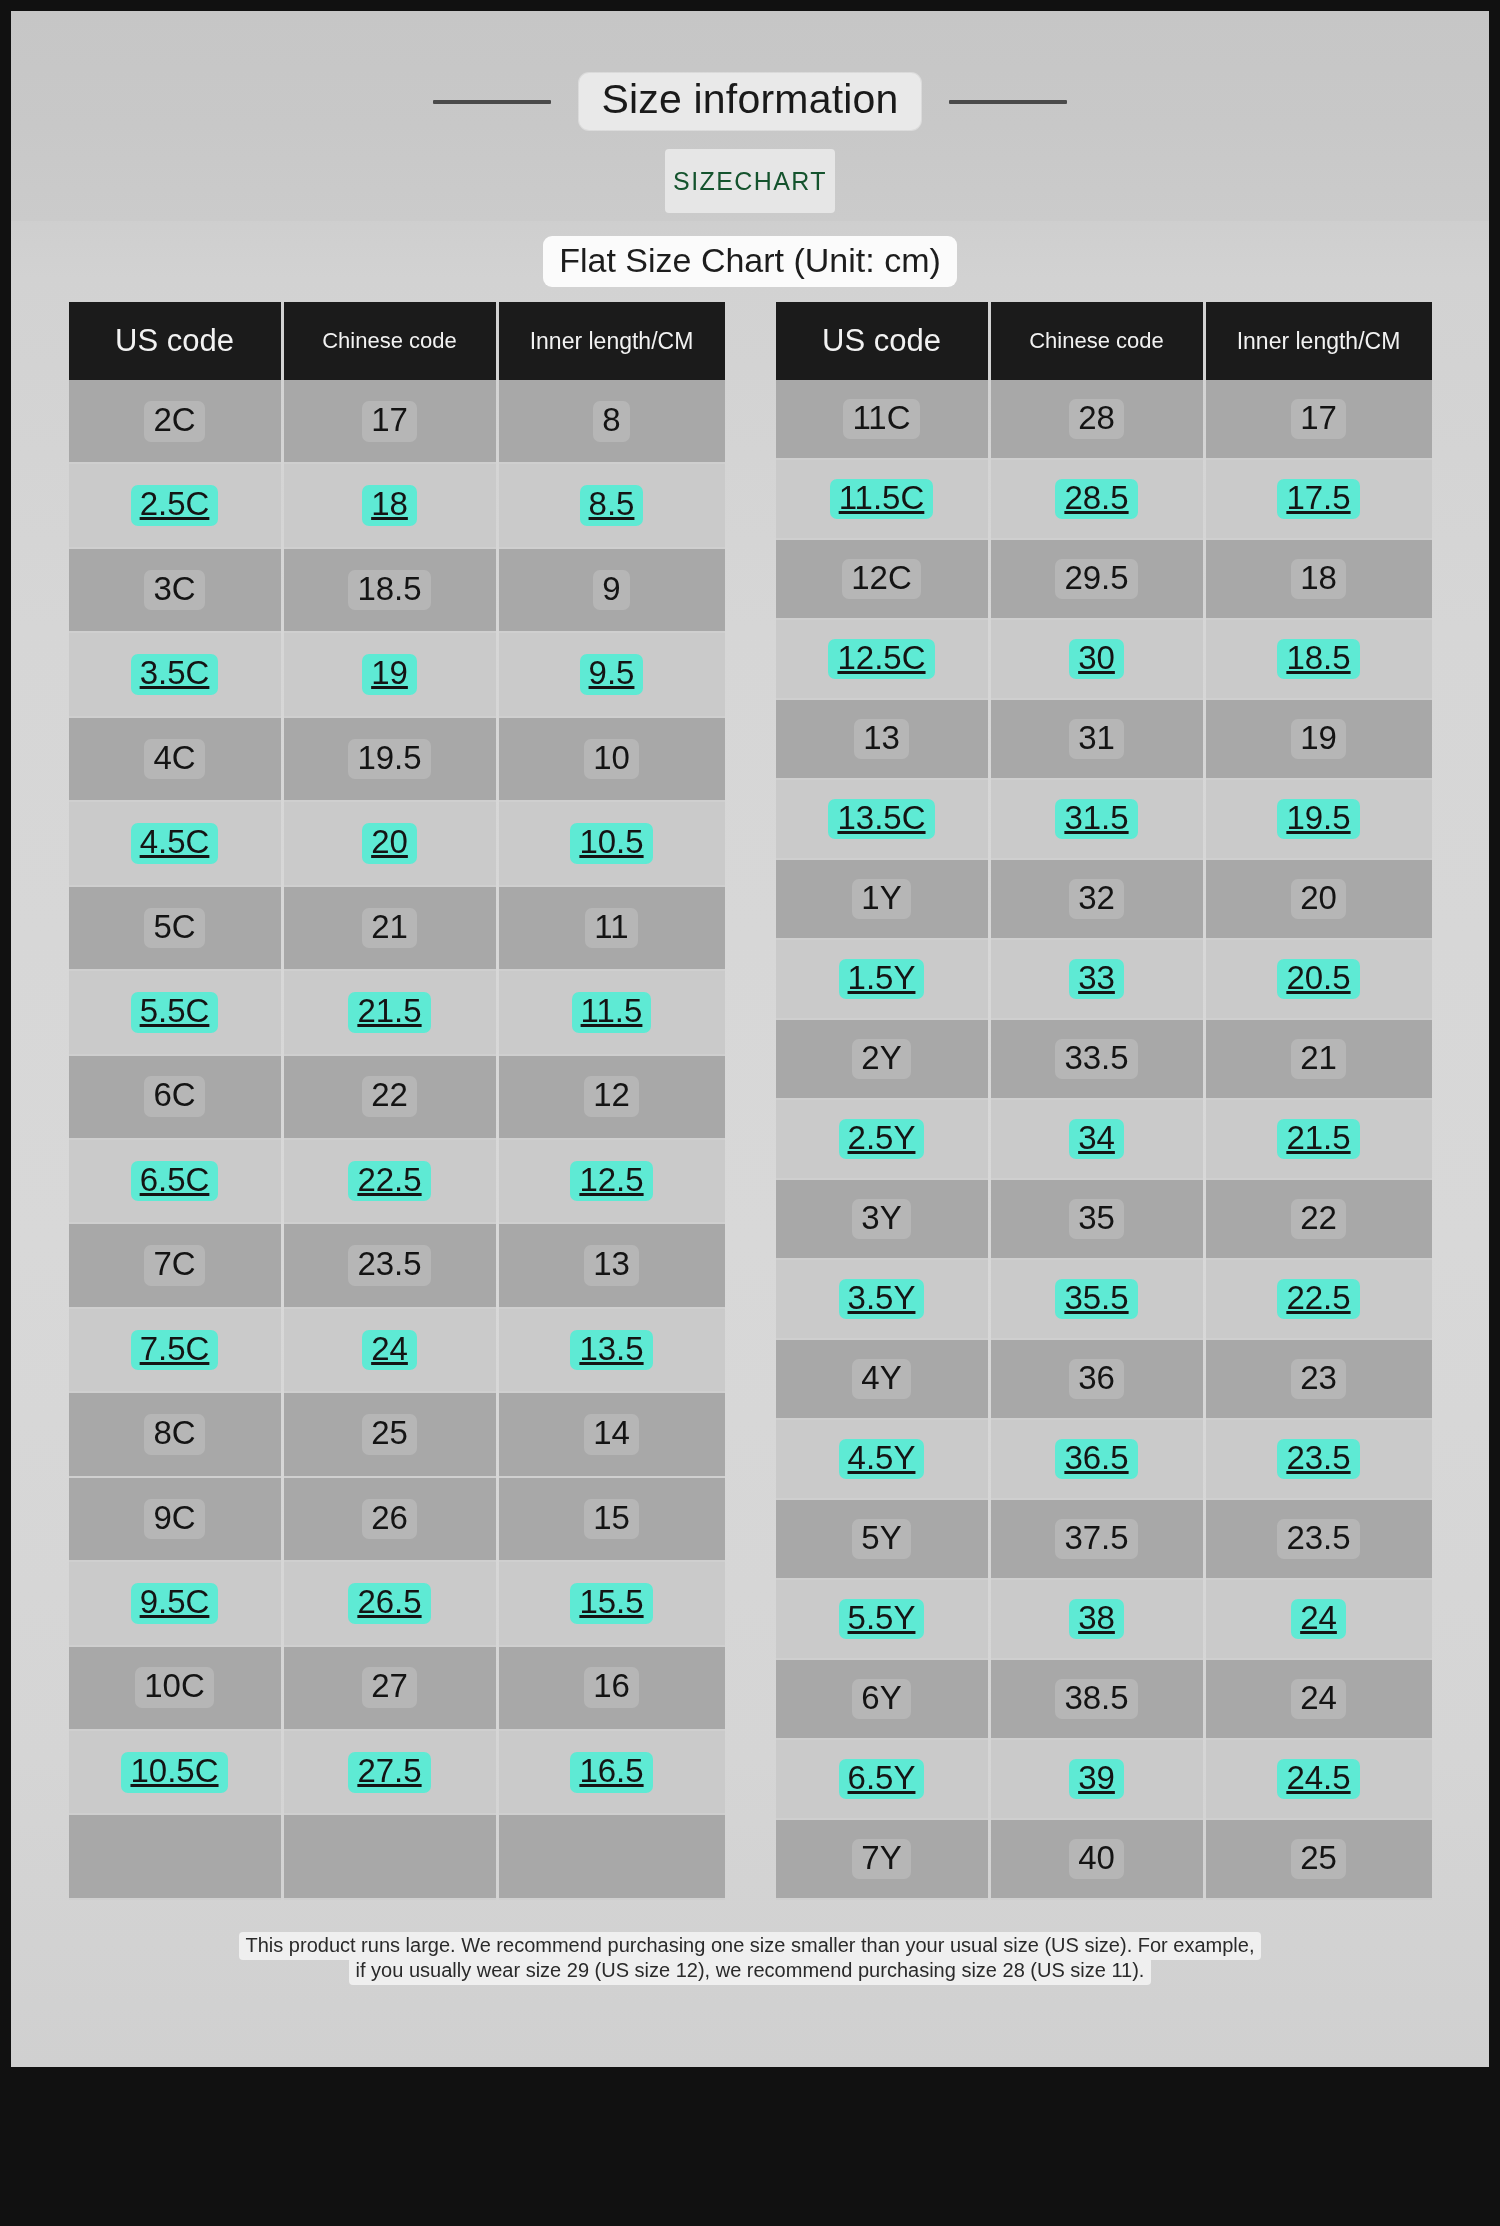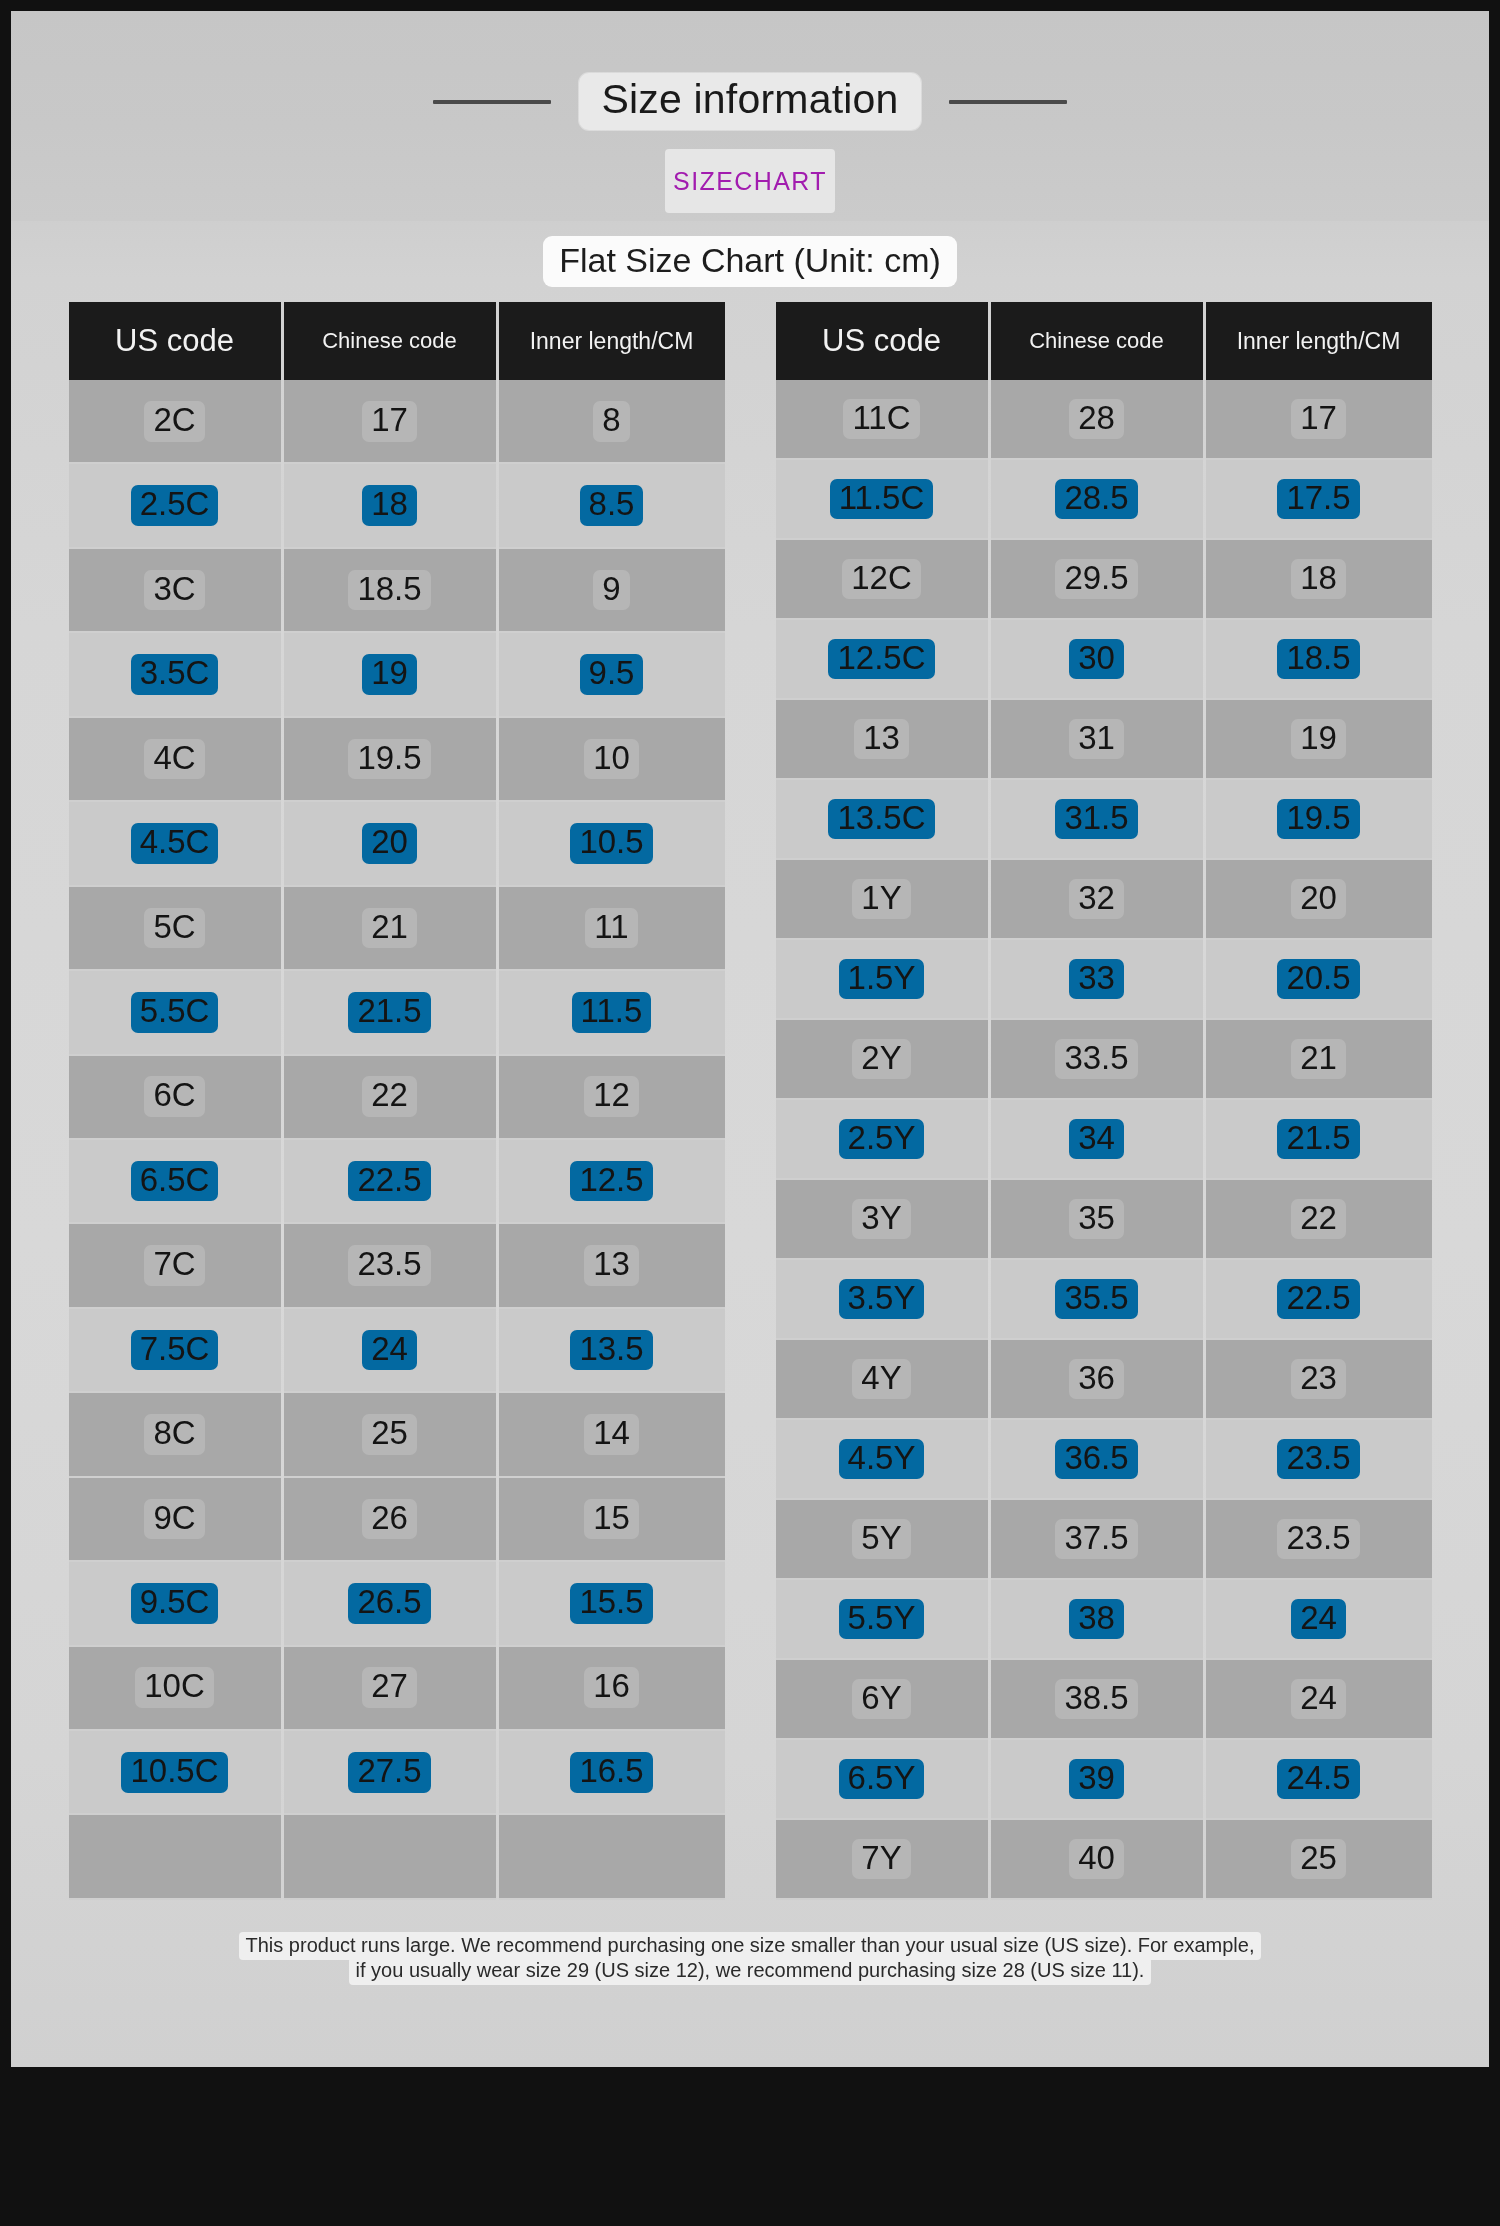--- a/index.html
+++ b/index.html
@@ -35,21 +35,21 @@
     box-shadow:0 0 0 1px rgba(255,255,255,.35);
   }
   .title-chip span{
     font-size:41px;color:#1a1a1a;letter-spacing:.2px;line-height:1;
   }
   .subtitle{
     position:absolute;left:0;right:0;top:156px;text-align:center;
   }
   .subtitle span{
     background:#e6e6e6;border-radius:4px;padding:18px 8px;
-    font-size:25px;color:#a21caf;letter-spacing:1.4px;
+    font-size:25px;color:#14532d;letter-spacing:1.4px;
   }
   
   .caption{
     text-align:center;margin-top:20px;
   }
   .caption span{
     background:#fbfbfb;border-radius:9px;padding:5px 16px 8px 16px;
     font-size:34px;color:#1d1d1d;
   }
   
@@ -79,21 +79,21 @@
     font-size:33px;color:#141414;
     border-bottom:2px solid #cfcfcf;
   }
   tbody tr.odd td{background:#a8a8a8;}
   tbody tr.even td{background:#cacaca;}
   tbody td span.chip{
     border-radius:7px;padding:2px 9px 4px 9px;
     display:inline-block;line-height:1.05;
   }
   tbody tr.odd td span.chip{background:#b6b6b6;}
-  tbody tr.even td span.chip{background:#0369a1;}
+  tbody tr.even td span.chip{background:#5eead4;text-decoration:underline;}
   tbody tr.blank td{height:76px;}
   
   .footnote{
     margin-top:34px;text-align:center;
   }
   .footnote div{margin:2px 0;}
   .footnote span{
     background:#efefef;border-radius:4px;padding:2px 7px 4px 7px;
     font-size:20px;color:#2a2a2a;
   }

